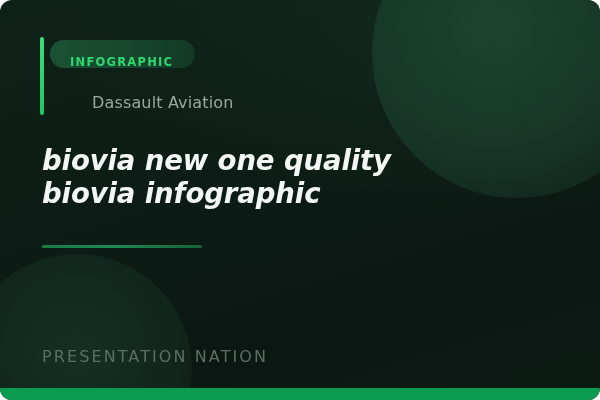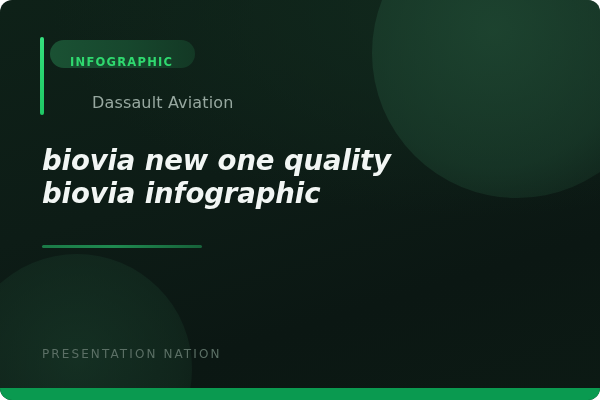--- a/index.html
+++ b/index.html
@@ -118,21 +118,21 @@
     width: 160px;
     height: 2.5px;
     border-radius: 2px;
     background: linear-gradient(90deg, #1b7a47 0%, #1f8a50 45%, #17623a 100%);
   }
 
   .footer {
     position: absolute;
     left: 2px;
     top: 347px;
-    font-size: 12px;
+    font-size: 16px;
     font-weight: normal;
     letter-spacing: 2.1px;
     color: #5b6f65;
     white-space: nowrap;
   }
 
   .bottom-bar {
     position: absolute;
     left: 0;
     right: 0;

